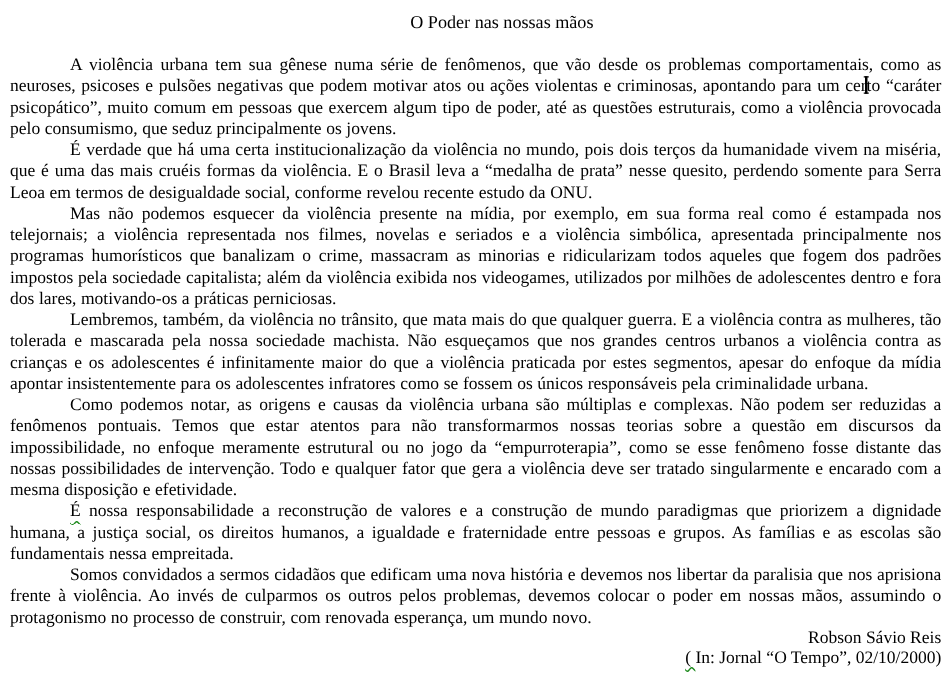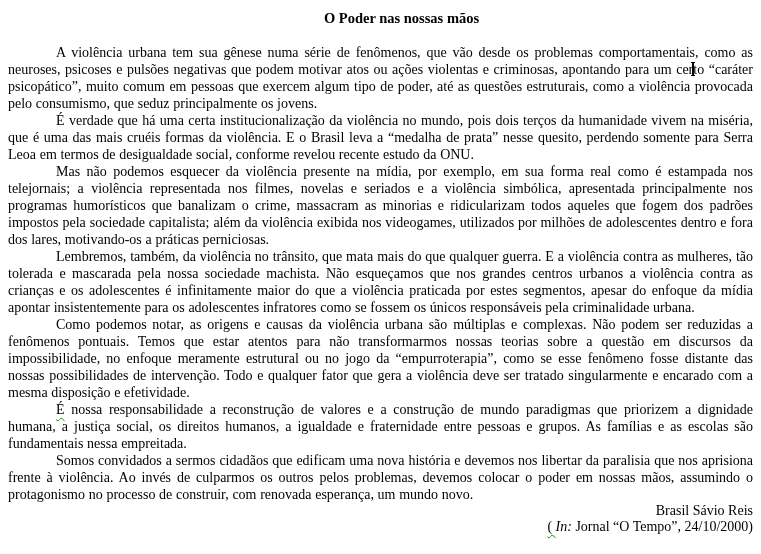--- a/index.html
+++ b/index.html
@@ -16,21 +16,21 @@
     width: 761px;
     height: 554px;
     padding: 10px 8px 0 8px;
     background: #ffffff;
   }
   .title {
     text-align: center;
     padding-left: 42px;      
     font-size: 14.5px;
     line-height: 17px;
-    font-weight: bold;
+    font-weight: normal;
     margin: 0 0 17px 0;
   }
   .body-par {
     margin: 0;
     font-size: 14px;
     line-height: 17px;
     text-align: justify;
     text-indent: 48px;
     word-spacing: 0.2px;
   }
@@ -60,21 +60,21 @@
     background: #000000;
   }
   .caret::before { top: 0; }
   .caret::after { bottom: 0; }
   .signature {
     margin: 0;
     font-size: 14px;
     line-height: 16px;
     text-align: right;
   }
-  .italic { font-style: italic; }
+  .italic { }
 </style>
 </head>
 <body>
 
 <div class="page">
 
   <h1 class="title">O Poder nas nossas mãos</h1>
 
   <div>
 
@@ -85,18 +85,18 @@
     <p class="body-par">Mas não podemos esquecer da violência presente na mídia, por exemplo, em sua forma real como é estampada nos telejornais; a violência representada nos filmes, novelas e seriados e a violência simbólica, apresentada principalmente nos programas humorísticos que banalizam o crime, massacram as minorias e ridicularizam todos aqueles que fogem dos padrões impostos pela sociedade capitalista; além da violência exibida nos videogames, utilizados por milhões de adolescentes dentro e fora dos lares, motivando-os a práticas perniciosas.</p>
 
     <p class="body-par">Lembremos, também, da violência no trânsito, que mata mais do que qualquer guerra. E a violência contra as mulheres, tão tolerada e mascarada pela nossa sociedade machista. Não esqueçamos que nos grandes centros urbanos a violência contra as crianças e os adolescentes é infinitamente maior do que a violência praticada por estes segmentos, apesar do enfoque da mídia apontar insistentemente para os adolescentes infratores como se fossem os únicos responsáveis pela criminalidade urbana.</p>
 
     <p class="body-par">Como podemos notar, as origens e causas da violência urbana são múltiplas e complexas. Não podem ser reduzidas a fenômenos pontuais. Temos que estar atentos para não transformarmos nossas teorias sobre a questão em discursos da impossibilidade, no enfoque meramente estrutural ou no jogo da “empurroterapia”, como se esse fenômeno fosse distante das nossas possibilidades de intervenção. Todo e qualquer fator que gera a violência deve ser tratado singularmente e encarado com a mesma disposição e efetividade.</p>
 
     <p class="body-par"><span class="squiggle">É</span><span> nossa responsabilidade a reconstrução de valores e a construção de mundo paradigmas que priorizem a dignidade humana, a justiça social, os direitos humanos, a igualdade e fraternidade entre pessoas e grupos. As famílias e as escolas são fundamentais nessa empreitada.</span></p>
 
     <p class="body-par">Somos convidados a sermos cidadãos que edificam uma nova história e devemos nos libertar da paralisia que nos aprisiona frente à violência. Ao invés de culparmos os outros pelos problemas, devemos colocar o poder em nossas mãos, assumindo o protagonismo no processo de construir, com renovada esperança, um mundo novo.</p>
 
-    <p class="signature">Brasil Sávio Reis</p>
+    <p class="signature">Robson Sávio Reis</p>
 
-    <p class="signature"><span class="squiggle">( </span><span class="italic">In:</span><span> Jornal “O Tempo”, 24/10/2000)</span></p>
+    <p class="signature"><span class="squiggle">( </span><span class="italic">In:</span><span> Jornal “O Tempo”, 02/10/2000)</span></p>
 
   </div>
 </div>
 
 </body></html>

